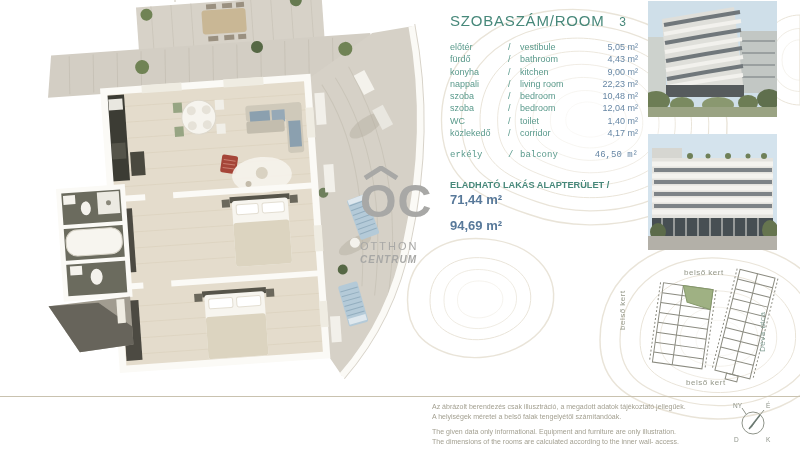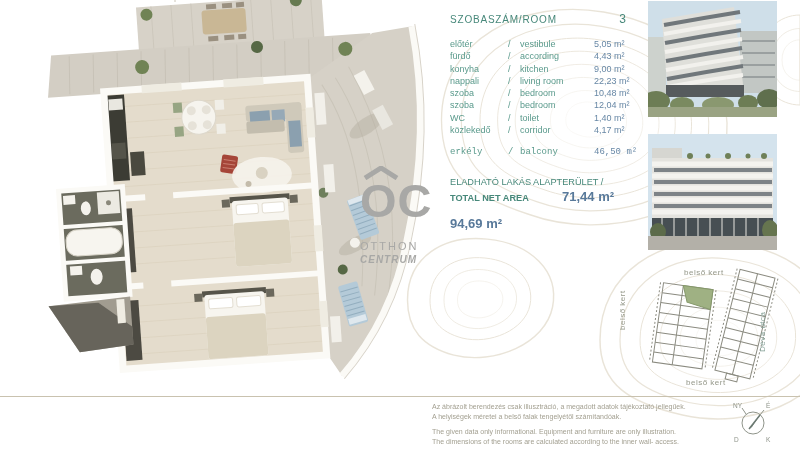--- a/index.html
+++ b/index.html
@@ -16,31 +16,31 @@
   
   .logo{position:absolute;left:360px;top:166px;width:86px;z-index:3;text-align:left;color:var(--color-logo_gray,#a8a8a6);}
   .logo .mark{font-size:47px;font-weight:bold;letter-spacing:1px;line-height:0.9;}
   .logo .roof{margin-left:3px;height:14px;}
   .logo .l1{font-size:11px;letter-spacing:2px;font-weight:normal;margin-top:18px;}
   .logo .l2{font-size:10px;letter-spacing:1px;font-weight:bold;margin-top:2px;font-style:italic;}
 
   
   .panel{position:absolute;left:450px;top:12px;width:190px;z-index:2;}
   .panel .title-row{display:flex;justify-content:space-between;align-items:baseline;margin-bottom:12px;}
-  .panel .title{font-size:10px;letter-spacing:0.8px;color:var(--color-teal_dark,#47887a);}
+  .panel .title{font-size:15px;letter-spacing:0.8px;color:var(--color-teal_dark,#47887a);}
   .panel .count{font-size:12px;color:var(--color-teal_dark,#47887a);padding-right:14px;}
   .trow{display:grid;grid-template-columns:58px 12px 74px 1fr;font-size:9px;line-height:12.3px;}
   .trow .hu{color:var(--color-teal,#5a9a8c);}
   .trow .sep{color:var(--color-teal,#5a9a8c);}
   .trow .en{color:var(--color-teal,#5a9a8c);}
-  .trow .area{text-align:left;color:var(--color-value_blue,#6787a5);padding-right:2px;}
+  .trow .area{text-align:right;color:var(--color-value_blue,#6787a5);padding-right:2px;}
   .balcony{margin-top:10px;font-family:Liberation Mono, monospace;}
   .totals{margin-top:17px;}
   .total-block{margin-bottom:11px;}
-  .t-hu{font-size:9.2px;font-weight:normal;color:var(--color-teal_dark,#47887a);line-height:13px;}
+  .t-hu{font-size:9.2px;font-weight:bold;color:var(--color-teal_dark,#47887a);line-height:13px;}
   .t-row{display:grid;grid-template-columns:112px auto;align-items:baseline;}
   .t-en{font-size:9.2px;font-weight:bold;color:var(--color-teal_dark,#47887a);line-height:13px;}
   .t-val{font-size:13px;font-weight:bold;color:var(--color-value_dark,#58799a);}
 
   
   .photo{position:absolute;left:648px;width:129px;height:116px;z-index:2;}
   #photo1{top:1px;} #photo2{top:134px;}
 
   
   #siteplan{position:absolute;left:634px;top:258px;z-index:2;}
@@ -334,21 +334,21 @@
         <div class="trow">
           <span class="hu">előtér</span>
           <span class="sep">/</span>
           <span class="en">vestibule</span>
           <span class="area">5,05 m²</span>
         </div>
 
         <div class="trow">
           <span class="hu">fürdő</span>
           <span class="sep">/</span>
-          <span class="en">according</span>
+          <span class="en">bathroom</span>
           <span class="area">4,43 m²</span>
         </div>
 
         <div class="trow">
           <span class="hu">konyha</span>
           <span class="sep">/</span>
           <span class="en">kitchen</span>
           <span class="area">9,00 m²</span>
         </div>
 
@@ -391,21 +391,20 @@
       <span class="hu">erkély</span>
       <span class="sep">/</span>
       <span class="en">balcony</span>
       <span class="area">46,50 m²</span>
     </div>
     <div class="totals">
 
         <div class="total-block">
           <div class="t-hu">ELADHATÓ LAKÁS ALAPTERÜLET /</div>
           <div class="t-row">
-            <span class="t-en">TOTAL  NET AREA</span>
             <span class="t-val">71,44 m²</span>
           </div>
         </div>
 
         <div class="total-block">
           <div class="t-row">
             <span class="t-val">94,69 m²</span>
           </div>
         </div>
       </div>

